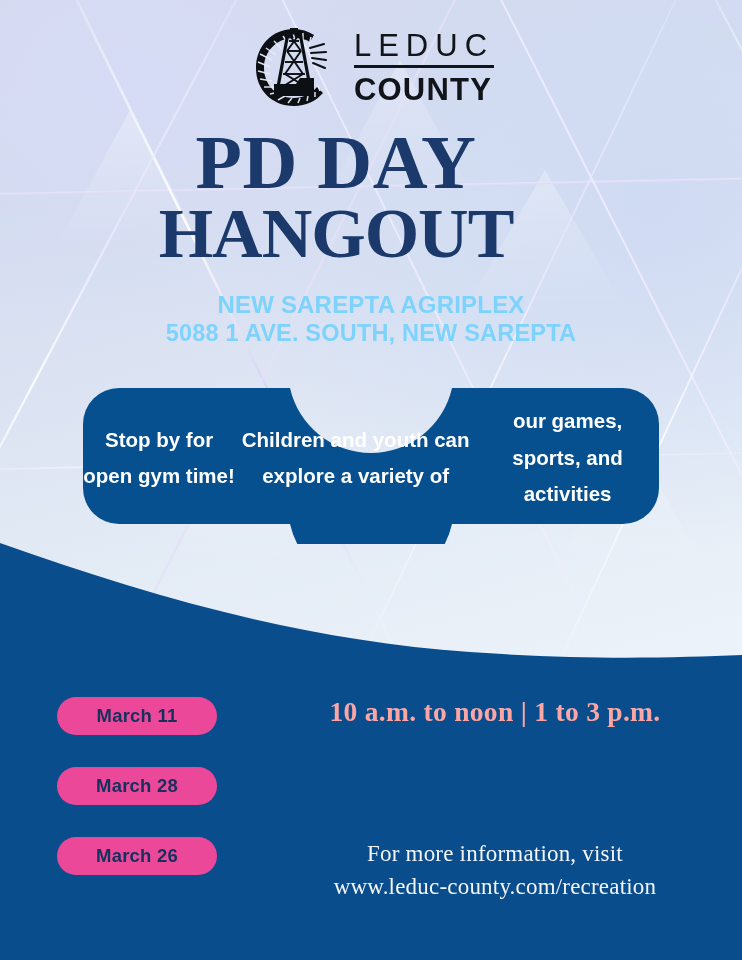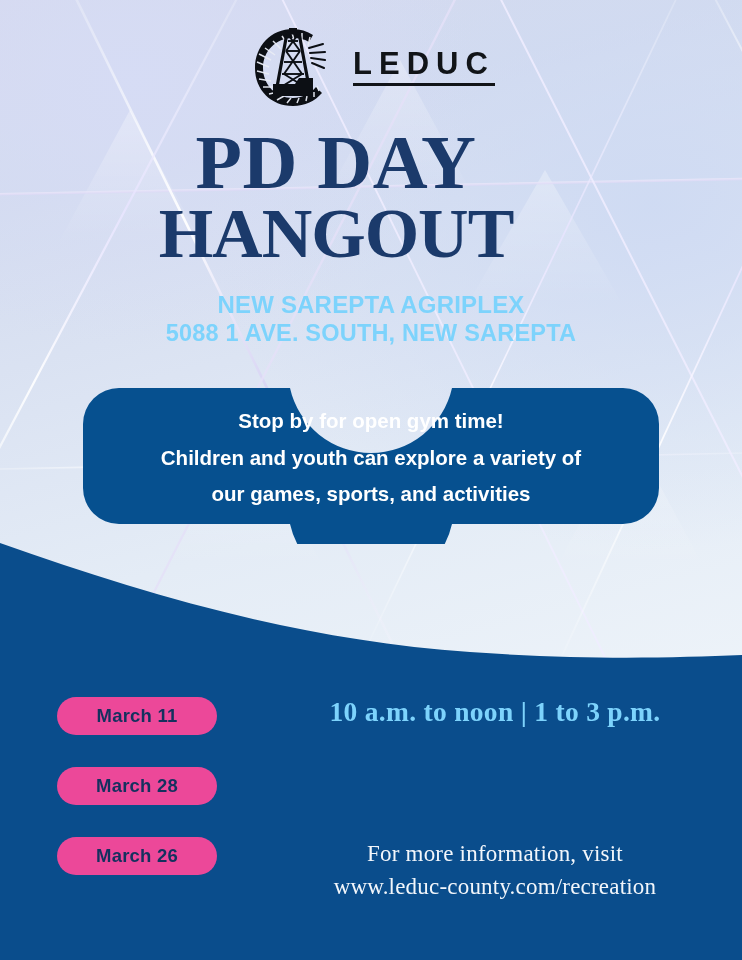--- a/index.html
+++ b/index.html
@@ -35,21 +35,21 @@
   }
 
   
   .logo-row {
     position:absolute; left:0; top:24px; width:742px; height:86px;
     display:flex; align-items:center; justify-content:center; gap:14px;
   }
   .logo-mark { width:92px; height:86px; flex:0 0 auto; }
   .logo-words { display:flex; flex-direction:column; justify-content:center; }
   .logo-leduc {
-    font-size:31px; font-weight:700; letter-spacing:7px; color:#111418;
+    font-size:31px; font-weight:400; letter-spacing:7px; color:#111418;
     line-height:1; padding-bottom:4px;
     border-bottom:3px solid #111418;
   }
   .logo-county {
     font-size:31px; font-weight:800; letter-spacing:1.2px; color:#111418;
     line-height:1; padding-top:6px;
   }
 
   
   .headline {
@@ -70,40 +70,40 @@
     text-align:center; color:#7dd3fc;
     font-weight:700; font-size:24px; line-height:1.22;
     letter-spacing:0.2px;
   }
   .venue .vline2 { display:block; font-size:23.5px; }
 
   
   .blob-wrap { position:absolute; left:83px; top:368px; width:576px; height:176px; }
   .blob-text {
     position:absolute; left:0; top:0; width:576px; height:176px;
-    display:flex; flex-direction:column; align-items:center; justify-content:center;
+    display:flex; flex-direction:row; align-items:center; justify-content:center;
     color:#ffffff; font-weight:700; font-size:20.5px; line-height:1.78;
     text-align:center;
     padding-top:4px;
   }
 
   
   .pills { position:absolute; left:57px; top:697px; width:200px; }
   .pill {
     width:160px; height:38px; margin-bottom:32px;
     background:#ec4899; border-radius:19px;
     display:flex; align-items:center; justify-content:center;
     color:#14315e; font-weight:700; font-size:18.5px;
     letter-spacing:0.2px;
   }
 
   
   .hours {
     position:absolute; left:265px; top:695px; width:460px;
-    text-align:center; color:#7dd3fc;
+    text-align:center; color:#fca5a5;
     font-family:"Liberation Serif", serif; font-weight:700;
   }
   .hours-main { font-size:27.5px; letter-spacing:0.3px; line-height:1.2; }
   .hours-sub  { font-size:21px; margin-top:17px; letter-spacing:0.2px; }
 
   .info {
     position:absolute; left:265px; top:838px; width:460px;
     text-align:center; color:#f2f6fb;
     font-family:"Liberation Serif", serif; font-weight:400;
     font-size:23px; line-height:1.42; letter-spacing:0.2px;
@@ -197,20 +197,21 @@
         <g stroke="#0c0f14" stroke-width="2" stroke-linecap="round">
           <line x1="62" y1="24" x2="76" y2="20"></line>
           <line x1="63" y1="29" x2="78" y2="28"></line>
           <line x1="64" y1="34" x2="78" y2="36"></line>
           <line x1="65" y1="39" x2="77" y2="44"></line>
         </g>
       </g>
     </svg>
     <div class="logo-words">
       <div class="logo-leduc">LEDUC</div>
+      <div class="logo-county">COUNTY</div>
     </div>
   </div>
 
   <h1 class="headline">
     <span>PD DAY</span>
     <span class="l2">HANGOUT</span>
   </h1>
 
   <div class="venue">
     <span>NEW SAREPTA AGRIPLEX</span>

